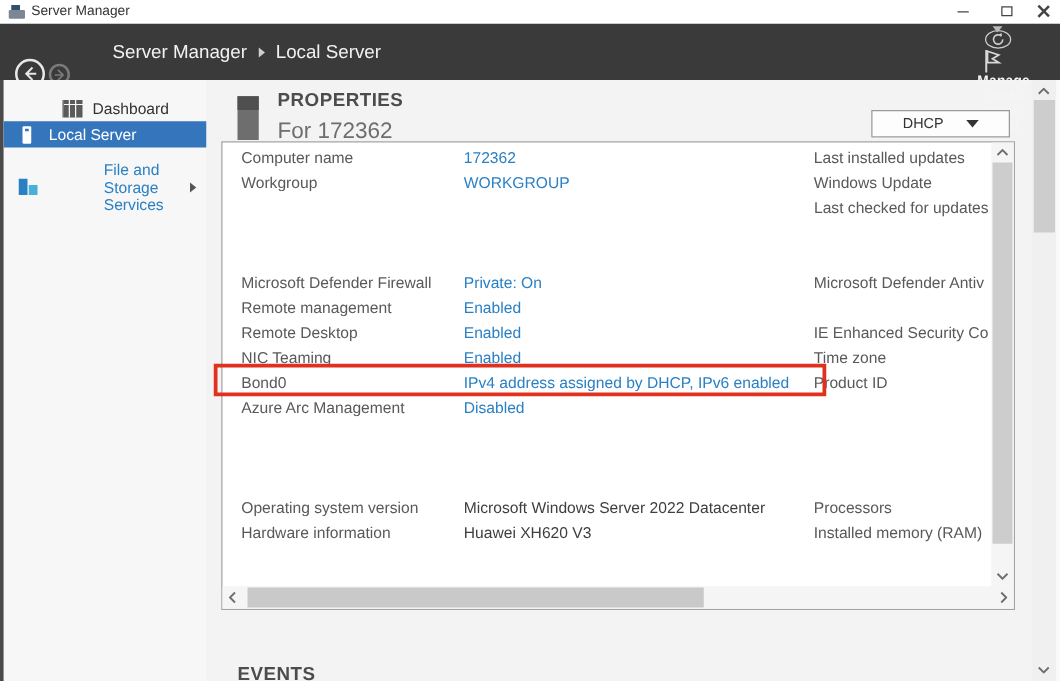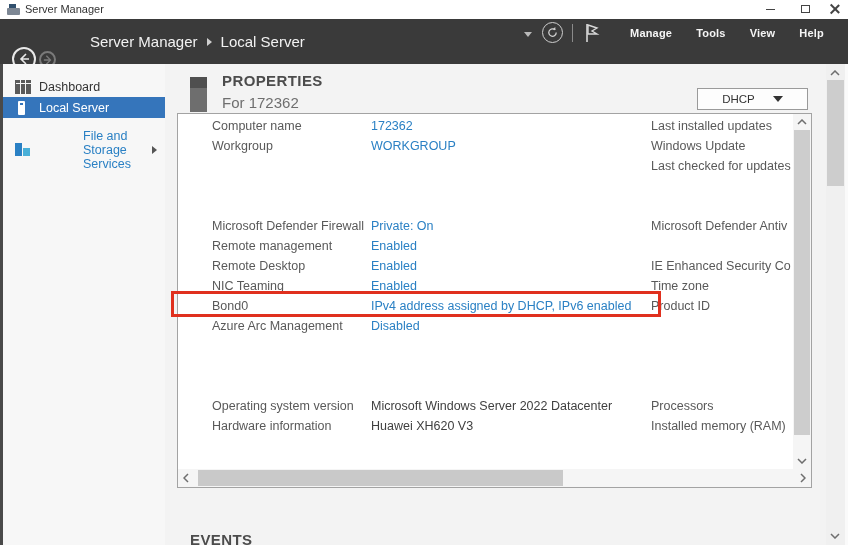--- a/index.html
+++ b/index.html
@@ -23,21 +23,21 @@
 
   
   .navbar { position:absolute; left:0; top:19px; width:848px; height:45px; background:#3a3a3a; }
   .navcircle { position:absolute; border-radius:50%; display:flex; align-items:center; justify-content:center; }
   .back-btn { left:12px; top:28px; width:24px; height:24px; border:2px solid #e8e8e8; }
   .fwd-btn { left:39px; top:32px; width:17px; height:17px; border:2px solid #7a7a7a; }
   .nav-caret { position:absolute; width:0; height:0; border-left:4px solid transparent; border-right:4px solid transparent; border-top:5px solid #b9b9b9; }
   .caret-left { left:61px; top:49px; }
   .breadcrumb { position:absolute; left:90px; top:0; height:45px; display:flex; align-items:center; gap:9px; color:#f2f2f2; font-size:15px; }
   .crumb-sep { width:0; height:0; border-top:4px solid transparent; border-bottom:4px solid transparent; border-left:5px solid #cfcfcf; }
-  .nav-right { position:absolute; right:12px; top:0; height:27px; display:flex; align-items:center; }
+  .nav-right { position:absolute; right:12px; top:0; height:27px; display:flex; align-items:center;flex-direction:column; }
   .caret-right { position:relative; left:0; top:2px; margin-right:10px; border-left:4px solid transparent; border-right:4px solid transparent; border-top:5px solid #b9b9b9; width:0; height:0; }
   .refresh-btn { width:21px; height:21px; border:1.5px solid #cfcfcf; border-radius:50%; display:flex; align-items:center; justify-content:center; margin-right:9px; }
   .nav-sep { width:1px; height:18px; background:#8a8a8a; margin-right:11px; }
   .flag-btn { margin-right:18px; display:flex; align-items:center; }
   .menu-item { color:#f5f5f5; font-size:11px; font-weight:700; padding:0 12px; letter-spacing:.2px; }
 
   
   .left-edge { position:absolute; left:0; top:64px; width:3px; height:481px; background:#4a4a4a; }
   .sidebar { position:absolute; left:3px; top:64px; width:162px; height:481px; background:#f7f7f7; }
   .side-item { position:absolute; left:0; width:162px; height:21px; display:flex; align-items:center; font-size:12.5px; color:#333; }
@@ -53,28 +53,28 @@
   .ic-tower-w::after { content:""; position:absolute; left:2px; top:2px; width:3px; height:2px; background:#3575bb; }
   .ic-servers { width:7px; height:13px; background:#4f4f4f; }
   .ic-servers::after { content:""; position:absolute; left:8px; top:5px; width:7px; height:8px; background:#6f6f6f; }
   .ic-fss { width:7px; height:13px; background:#2a80c4; }
   .ic-fss::after { content:""; position:absolute; left:8px; top:5px; width:7px; height:8px; background:#49b0d8; }
 
   
   .prop-icon { position:absolute; left:190px; top:77px; width:17px; height:35px; background:#6e6e6e; }
   .prop-icon::before { content:""; position:absolute; left:0; top:0; width:17px; height:11px; background:#4f4f4f; }
   .prop-heading { position:absolute; left:222px; top:72px; font-size:15px; font-weight:700; color:#4c4c4c; letter-spacing:.4px; }
-  .prop-sub { position:absolute; left:222px; top:94px; font-size:15px; color:#6e6e6e; }
+  .prop-sub { position:absolute; left:222px; top:94px; font-size:18px; color:#6e6e6e; }
   .tasks-btn { position:absolute; left:697px; top:88px; width:111px; height:22px; background:#fdfdfd; border:1px solid #9a9a9a; display:flex; align-items:center; justify-content:center; gap:18px; font-size:11.5px; color:#333; }
   .tasks-btn .tri { width:0; height:0; border-left:5px solid transparent; border-right:5px solid transparent; border-top:6px solid #333; }
 
   
   .panel { position:absolute; left:177px; top:113px; width:635px; height:375px; background:#fff; border:1px solid #a3a3a3; }
   .prow { position:absolute; height:18px; font-size:12.5px; white-space:nowrap; }
-  .plabel { position:absolute; left:15px; width:172px; color:#595959; overflow:hidden;margin-left:19px; }
+  .plabel { position:absolute; left:15px; width:172px; color:#595959; overflow:hidden; }
   .pvalue { position:absolute; left:193px; width:300px; overflow:hidden; }
   .pvalue.link { color:#2a80c4; }
   .pvalue.plain { color:#3f3f3f; }
   .rlabel { position:absolute; left:473px; width:140px; color:#595959; overflow:hidden; white-space:nowrap; font-size:12.5px; height:18px; }
   .redbox { position:absolute; left:-7px; top:177px; width:490px; height:26px; border:3px solid #e0301e; z-index:5; }
 
   
   .vscroll { position:absolute; left:615px; top:0; width:18px; height:355px; background:#f5f5f5; }
   .vscroll .thumb { position:absolute; left:1px; top:16px; width:16px; height:305px; background:#cdcdcd; }
   .hscroll { position:absolute; left:0; top:355px; width:633px; height:18px; background:#f5f5f5; }
@@ -148,21 +148,21 @@
       <div class="menu-item">Manage</div>
       <div class="menu-item">Tools</div>
       <div class="menu-item">View</div>
       <div class="menu-item">Help</div>
     </div>
   </div>
 
   <div class="left-edge"></div>
 
   <div class="sidebar">
-    <div class="side-item" style="top:12px;">
+    <div class="side-item" style="top:12px;padding-left:35px;">
       <span class="ic ic-dash"></span>
       <span>Dashboard</span>
     </div>
     <div class="side-item side-sel" style="top:33px;">
       <span class="ic">
           <span class="ic-tower-w" style="position:absolute;"></span>
         </span>
       <span>Local Server</span>
     </div>
     <div class="side-item lbl-blue" style="top:75px;">
@@ -220,21 +220,21 @@
       <span class="plabel">Operating system version</span>
       <span class="pvalue plain">Microsoft Windows Server 2022 Datacenter</span>
     </div>
     <div class="prow" style="top:305px;">
       <span class="plabel">Hardware information</span>
       <span class="pvalue plain">Huawei XH620 V3</span>
     </div>
 
     <span class="rlabel" style="top:5px;">Last installed updates</span>
     <span class="rlabel" style="top:25px;">Windows Update</span>
-    <span class="rlabel" style="top:45px;">Last checked for updates</span>
+    <span class="rlabel" style="top:45px;text-align:center;">Last checked for updates</span>
     <span class="rlabel" style="top:105px;">Microsoft Defender Antiv</span>
     <span class="rlabel" style="top:145px;">IE Enhanced Security Con</span>
     <span class="rlabel" style="top:165px;">Time zone</span>
     <span class="rlabel" style="top:185px;">Product ID</span>
     <span class="rlabel" style="top:285px;">Processors</span>
     <span class="rlabel" style="top:305px;">Installed memory (RAM)</span>
 
     <div class="redbox"></div>
 
     <div class="vscroll">

